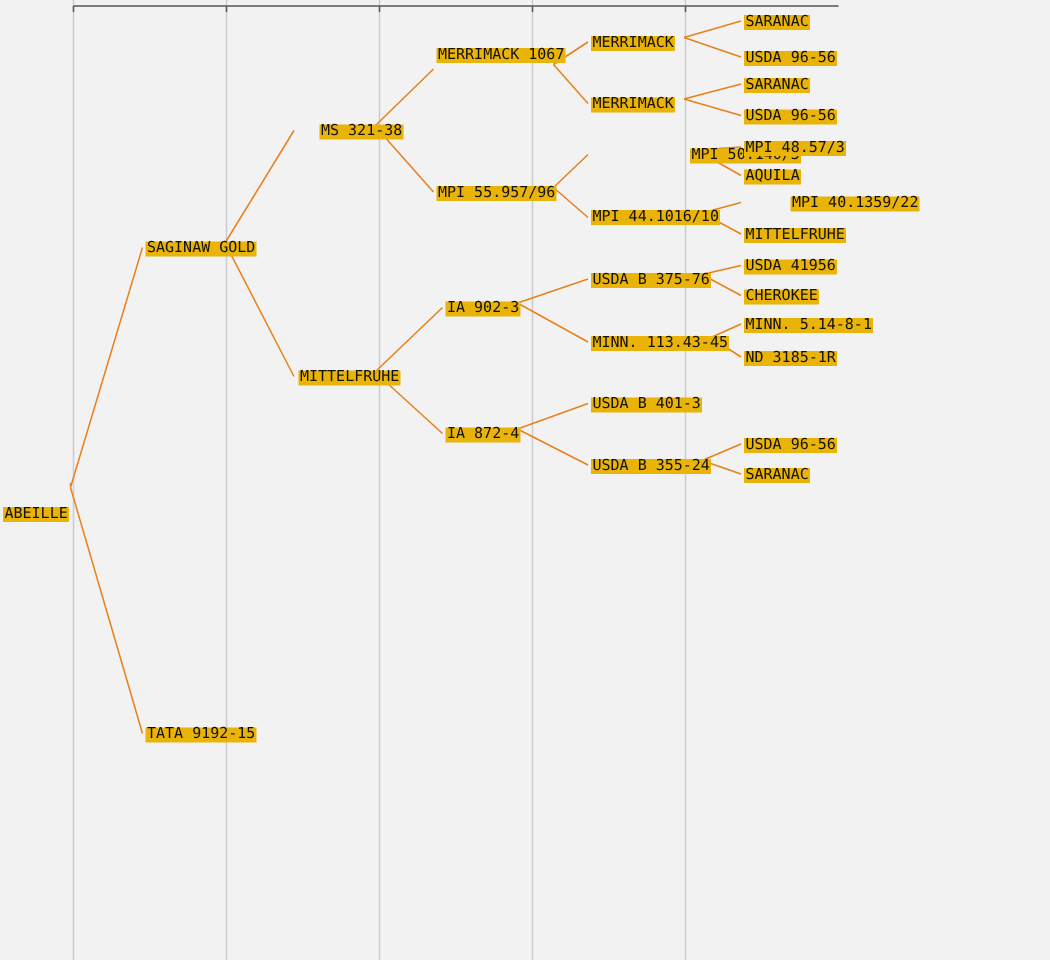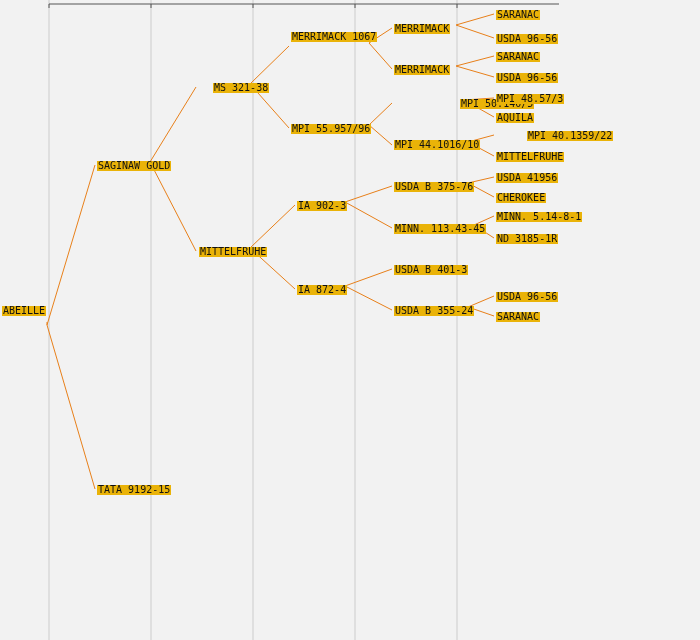--- a/index.html
+++ b/index.html
@@ -99,21 +99,21 @@
   </svg>
 
   <div id="header-layer">
       <div class="gen-header-label" style="left: 100px; top: -8px;">1</div>
       <div class="gen-header-label" style="left: 202px; top: -8px;">2</div>
       <div class="gen-header-label" style="left: 304px; top: -8px;">3</div>
       <div class="gen-header-label" style="left: 406px; top: -8px;">4</div>
       <div class="gen-header-label" style="left: 508px; top: -8px;">5</div>
     </div>
   <div id="label-layer">
-      <div class="node-label" style="left: 2px; top: 306px;">ABEILLE</div>
+      <div class="node-label" style="left: 2px; top: 338px;">ABEILLE</div>
       <div class="node-label" style="left: 97px; top: 161px;">SAGINAW GOLD</div>
       <div class="node-label" style="left: 97px; top: 485px;">TATA 9192-15</div>
       <div class="node-label" style="left: 199px; top: 83px; margin-left: 14px;">MS 321-38</div>
       <div class="node-label" style="left: 199px; top: 247px;">MITTELFRUHE</div>
       <div class="node-label" style="left: 291px; top: 32px;">MERRIMACK 1067</div>
       <div class="node-label" style="left: 291px; top: 124px;">MPI 55.957/96</div>
       <div class="node-label" style="left: 297px; top: 201px;">IA 902-3</div>
       <div class="node-label" style="left: 297px; top: 285px;">IA 872-4</div>
       <div class="node-label" style="left: 394px; top: 24px;">MERRIMACK</div>
       <div class="node-label" style="left: 394px; top: 65px;">MERRIMACK</div>

